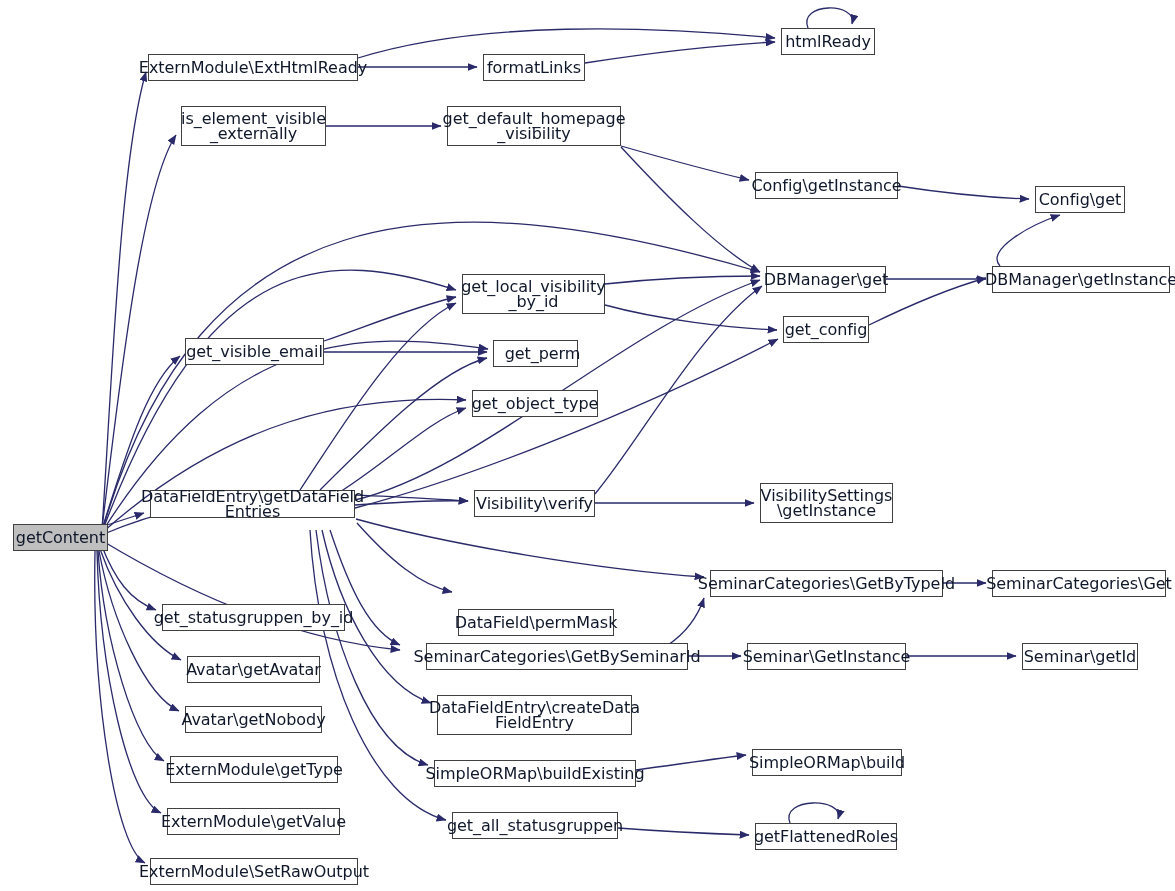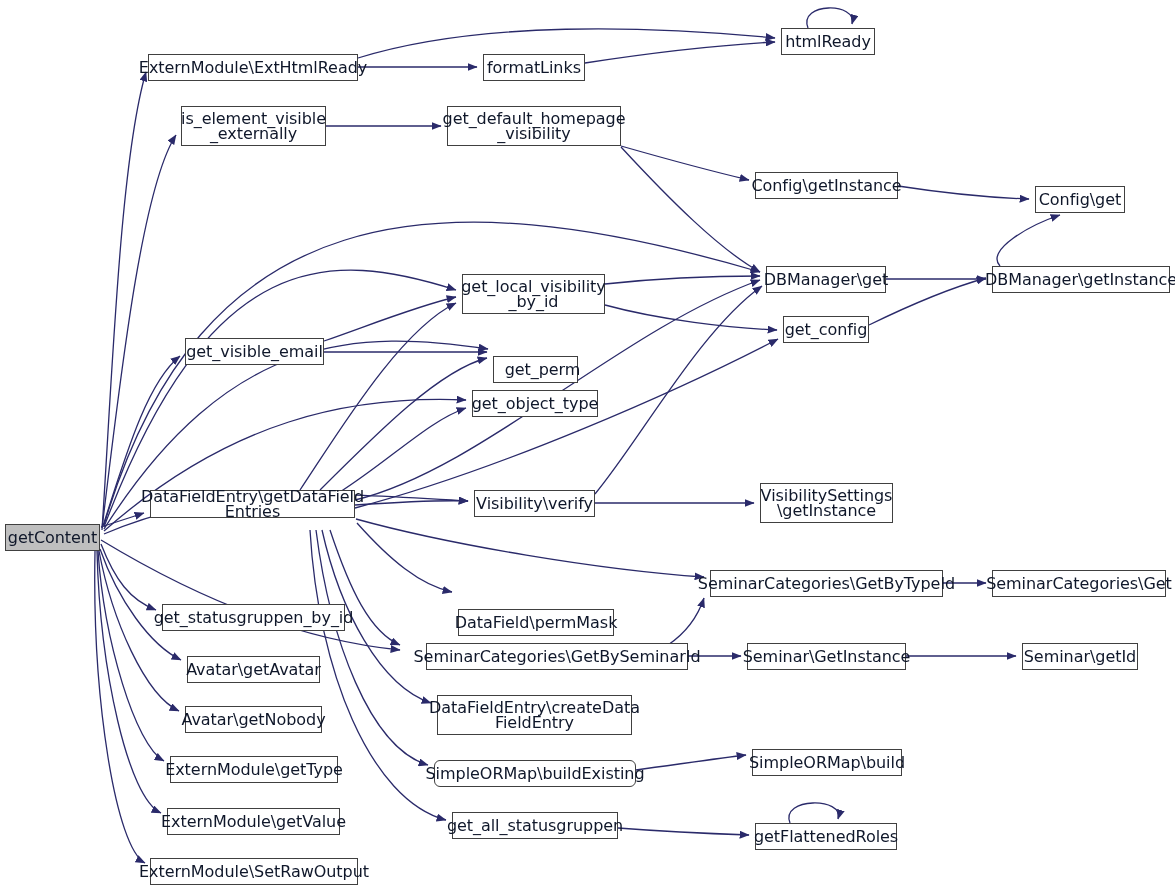--- a/index.html
+++ b/index.html
@@ -118,21 +118,21 @@
       <path d="M668,656 L741,656"></path>
       <path d="M906,656 L1016,656"></path>
 
       <path d="M636,770 C680,764 720,758 746,755"></path>
 
       <path d="M618,828 C670,832 720,834 749,835"></path>
       <path d="M790,823 C780,797 845,797 838,819"></path>
     </g>
   </svg>
 
-  <div class="node current" style="left:5px; top:524px; width:95px; height:27px;">getContent</div>
+  <div class="node current" style="left:13px; top:524px; width:95px; height:27px;">getContent</div>
 
   <div class="node" style="left:148px; top:54px; width:210px; height:27px;">ExternModule\ExtHtmlReady</div>
 
   <div class="node" style="left:483px; top:54px; width:102px; height:27px;">formatLinks</div>
 
   <div class="node" style="left:781px; top:28px; width:94px; height:27px;">htmlReady</div>
 
   <div class="node" style="left:181px; top:106px; width:145px; height:40px;">is_element_visible
 _externally</div>
 
@@ -147,21 +147,21 @@
 
   <div class="node" style="left:992px; top:266px; width:178px; height:27px;">DBManager\getInstance</div>
 
   <div class="node" style="left:462px; top:274px; width:143px; height:40px;">get_local_visibility
 _by_id</div>
 
   <div class="node" style="left:783px; top:316px; width:86px; height:27px;">get_config</div>
 
   <div class="node" style="left:185px; top:338px; width:139px; height:27px;">get_visible_email</div>
 
-  <div class="node" style="left:493px; top:356px; width:85px; height:27px;padding-left:14px;">get_perm</div>
+  <div class="node" style="left:493px; top:340px; width:85px; height:27px;padding-left:14px;">get_perm</div>
 
   <div class="node" style="left:472px; top:390px; width:126px; height:27px;">get_object_type</div>
 
   <div class="node" style="left:150px; top:490px; width:205px; height:28px;">DataFieldEntry\getDataField
 Entries</div>
 
   <div class="node" style="left:474px; top:490px; width:121px; height:27px;">Visibility\verify</div>
 
   <div class="node" style="left:760px; top:483px; width:133px; height:40px;">VisibilitySettings
 \getInstance</div>
@@ -180,21 +180,21 @@
 
   <div class="node" style="left:1022px; top:643px; width:116px; height:27px;">Seminar\getId</div>
 
   <div class="node" style="left:187px; top:656px; width:133px; height:27px;">Avatar\getAvatar</div>
 
   <div class="node" style="left:437px; top:695px; width:195px; height:40px;">DataFieldEntry\createData
 FieldEntry</div>
 
   <div class="node" style="left:185px; top:706px; width:137px; height:27px;">Avatar\getNobody</div>
 
-  <div class="node" style="left:434px; top:760px; width:202px; height:27px;border-radius:6px;">SimpleORMap\buildExisting</div>
+  <div class="node" style="left:434px; top:760px; width:202px; height:27px;">SimpleORMap\buildExisting</div>
 
   <div class="node" style="left:752px; top:749px; width:150px; height:27px;">SimpleORMap\build</div>
 
   <div class="node" style="left:170px; top:756px; width:168px; height:27px;">ExternModule\getType</div>
 
   <div class="node" style="left:167px; top:808px; width:173px; height:27px;">ExternModule\getValue</div>
 
   <div class="node" style="left:452px; top:812px; width:166px; height:27px;">get_all_statusgruppen</div>
 
   <div class="node" style="left:755px; top:823px; width:142px; height:27px;">getFlattenedRoles</div>

